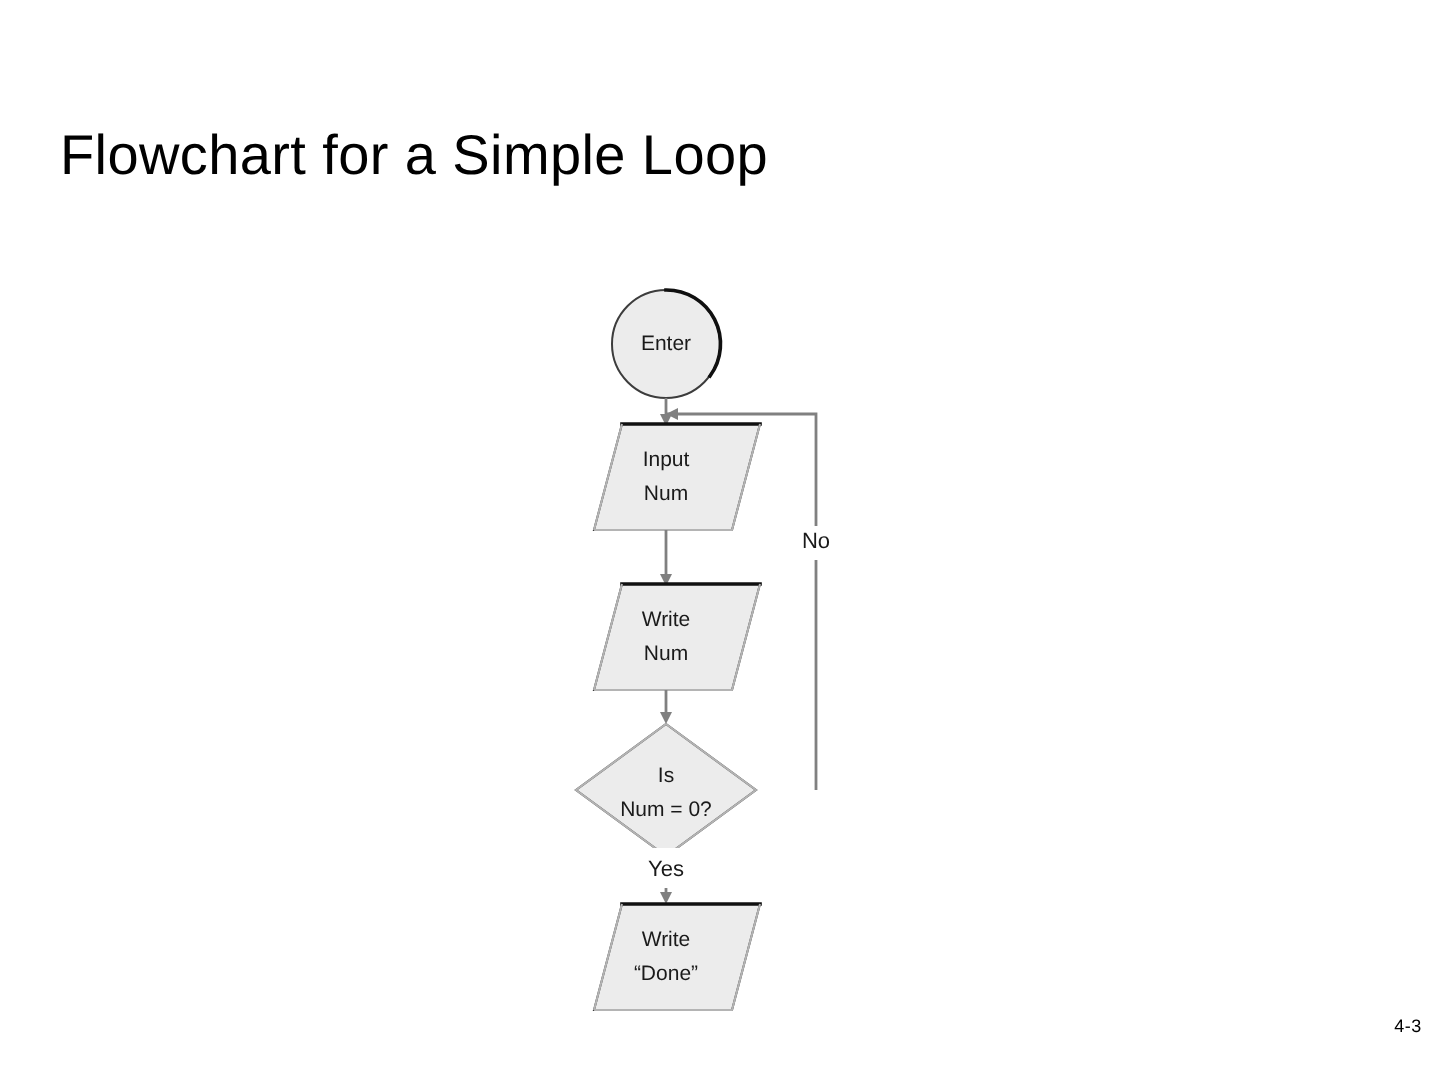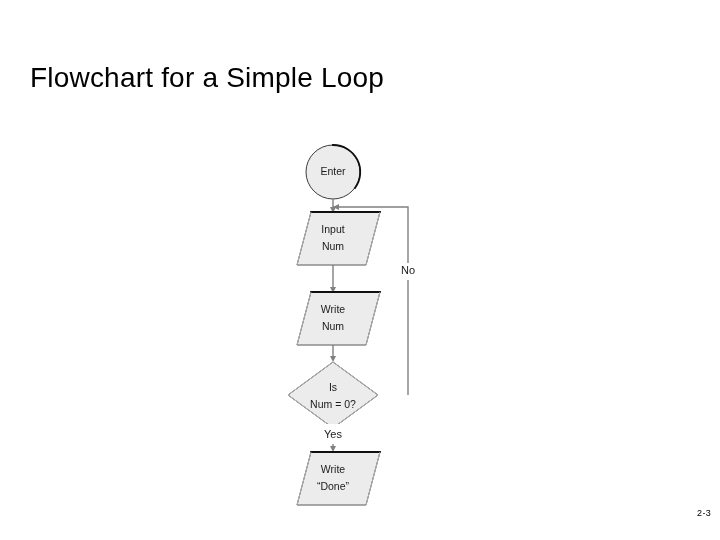--- a/index.html
+++ b/index.html
@@ -165,15 +165,15 @@
         <polygon class="fc-shape-fill" points="27,375 41,322 110,322 96,375"></polygon>
         <path class="fc-shape-dark-edge" d="M 41 322 L 110 322"></path>
         <path class="fc-shape-light-edge" d="M 27 375 L 96 375 L 110 322 M 27 375 L 41 322"></path>
         <text class="fc-label" x="63" y="340">Write</text>
         <text class="fc-label" x="63" y="357">“Done”</text>
       </g>
 
     </svg>
   </div>
 
-  <div id="page-number">2-3</div>
+  <div id="page-number">4-3</div>
 
 </div>
 
 </body></html>

